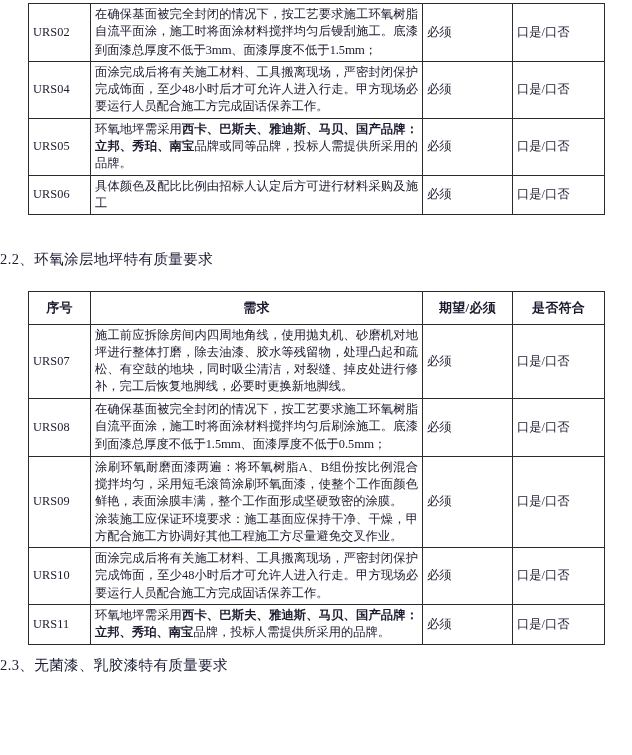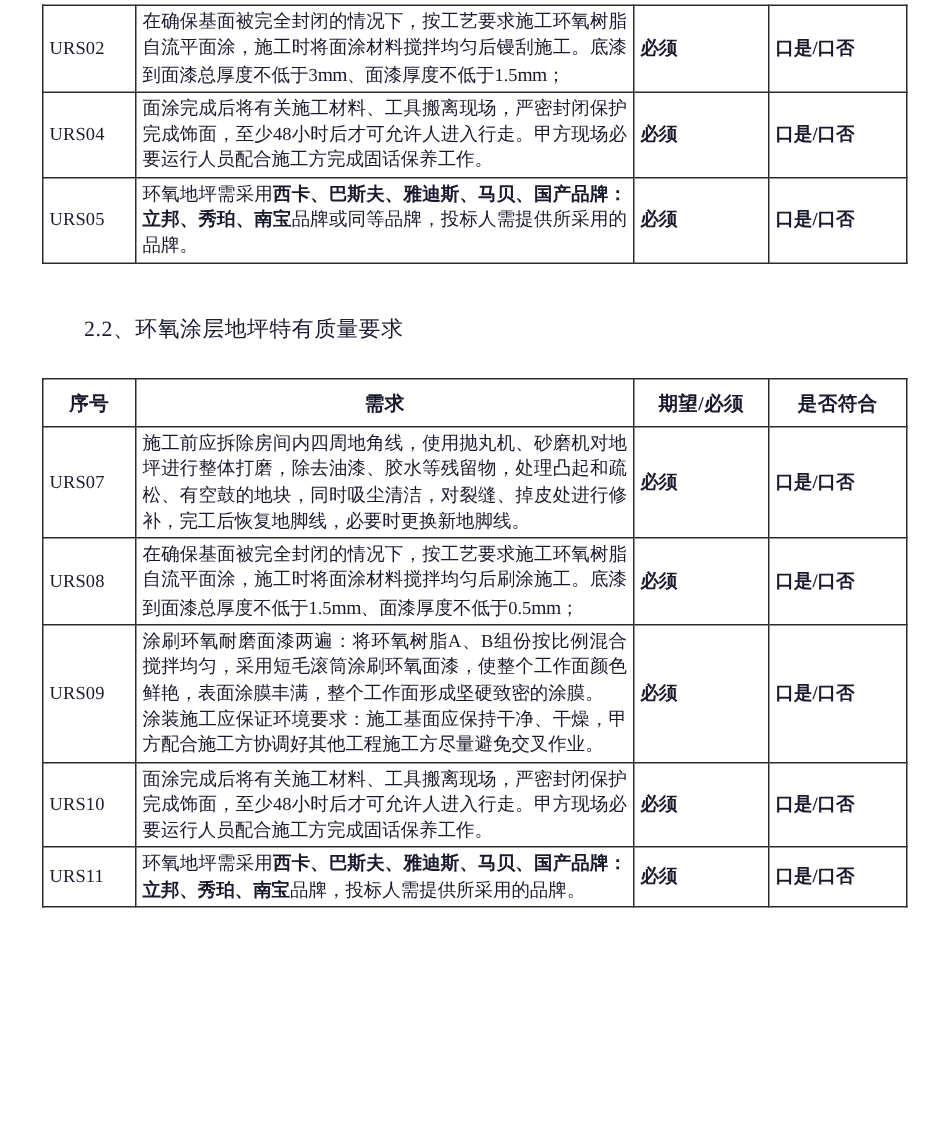--- a/index.html
+++ b/index.html
@@ -61,39 +61,39 @@
     font-family: "Liberation Serif", "DejaVu Serif", serif;
   }
   .cell-req {
     text-align: justify;
     text-justify: inter-ideograph;
     padding-left: 5px;
     padding-right: 5px;
   }
   .cell-req .b { font-weight: bold; }
   .cell-req .unit { font-size: 13px; letter-spacing: -0.4px; }
-  .cell-must, .cell-ok { white-space: nowrap; font-weight: bold; }
+  .cell-must, .cell-ok { white-space: nowrap; }
 
   
   .section-heading {
     font-size: 14.5px;
     line-height: 20px;
     color: #1b1b33;
     font-family: "Liberation Serif", "DejaVu Serif", serif;
     letter-spacing: 0.4px;
     white-space: nowrap;
   }
   .sh-num { font-family: "Liberation Serif", "DejaVu Serif", serif; }
 
   .gap-after-table-1 { height: 34px; }
   .gap-before-table-2 { height: 22px; }
   .gap-after-table-2  { height: 10px; }
   .gap-before-table-3 { height: 8px; }
 
-  .heading-indent { padding-left: 56px; }
+  .heading-indent { }
 
   .spacer-top { height: 3px; }
 </style>
 </head>
 <body>
 
 <div class="page">
 
   <div class="spacer-top"></div>
 
@@ -113,20 +113,26 @@
       </tr>
       <tr>
         <td class="cell-id">URS04</td>
         <td class="cell-req">面涂完成后将有关施工材料、工具搬离现场，严密封闭保护完成饰面，至少48小时后才可允许人进入行走。甲方现场必要运行人员配合施工方完成固话保养工作。</td>
         <td class="cell-must">必须</td>
         <td class="cell-ok">口是/口否</td>
       </tr>
       <tr>
         <td class="cell-id">URS05</td>
         <td class="cell-req"><span>环氧地坪需采用</span><span class="b">西卡、巴斯夫、雅迪斯、马贝、国产品牌：立邦、秀珀、南宝</span><span>品牌或同等品牌，投标人需提供所采用的品牌。</span></td>
+        <td class="cell-must">必须</td>
+        <td class="cell-ok">口是/口否</td>
+      </tr>
+      <tr>
+        <td class="cell-id">URS06</td>
+        <td class="cell-req">具体颜色及配比比例由招标人认定后方可进行材料采购及施工</td>
         <td class="cell-must">必须</td>
         <td class="cell-ok">口是/口否</td>
       </tr>
     </tbody>
   </table>
 
   <div class="gap-after-table-1"></div>
 
   <div class="section-heading heading-indent"><span class="sh-num">2.2、</span><span>环氧涂层地坪特有质量要求</span></div>
 
@@ -176,16 +182,17 @@
         <td class="cell-id">URS11</td>
         <td class="cell-req"><span>环氧地坪需采用</span><span class="b">西卡、巴斯夫、雅迪斯、马贝、国产品牌：立邦、秀珀、南宝</span><span>品牌，投标人需提供所采用的品牌。</span></td>
         <td class="cell-must">必须</td>
         <td class="cell-ok">口是/口否</td>
       </tr>
     </tbody>
   </table>
 
   <div class="gap-after-table-2"></div>
 
+  <div class="section-heading heading-indent"><span class="sh-num">2.3、</span><span>无菌漆、乳胶漆特有质量要求</span></div>
 
   <div class="gap-before-table-3"></div>
 
 </div>
 
 </body></html>

